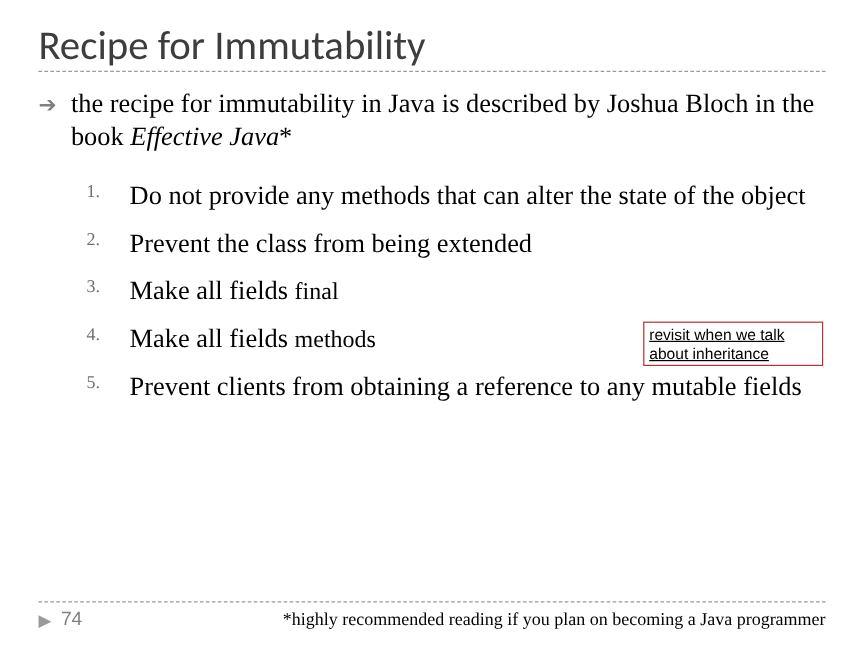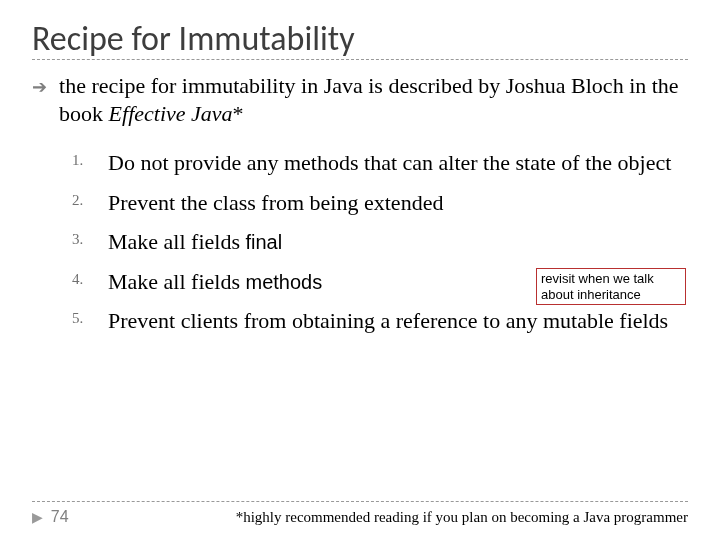--- a/index.html
+++ b/index.html
@@ -56,33 +56,34 @@
   }
   ol.recipe li::before {
     content: counter(item) ".";
     position: absolute;
     left: 0;
     top: 2px;
     font-size: 15px;
     color: #707070;
     font-family: Georgia, serif;
   }
-  .mono { font-family: Liberation Sans, sans-serif; font-size: 20px; }
+  .mono { font-family: Liberation Serif, serif; font-size: 20px; }
   .annotation-box {
     position: absolute;
     border: 1px solid #b83030;
     background: #ffffff;
     font-family: Arial, sans-serif;
     font-size: 13px;
     color: #000000;
     padding: 2px 4px;
     line-height: 1.2;
     right: 34px;
     top: 268px;
     width: 150px;
+    text-decoration: underline;
   }
   .footer {
     position: absolute;
     bottom: 14px;
     left: 32px;
     right: 32px;
   }
   .footer-divider {
     border: none;
     border-top: 1px dashed #999999;

